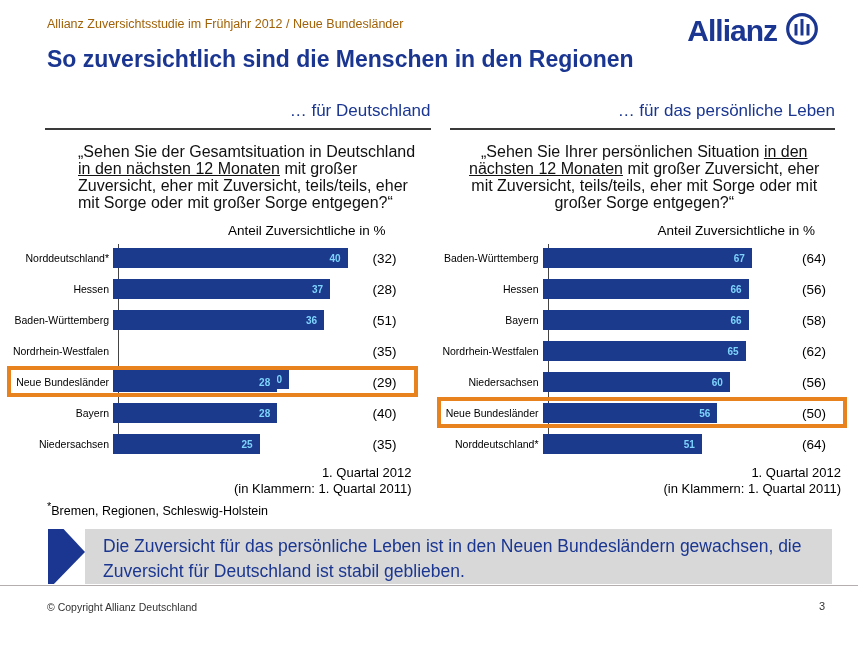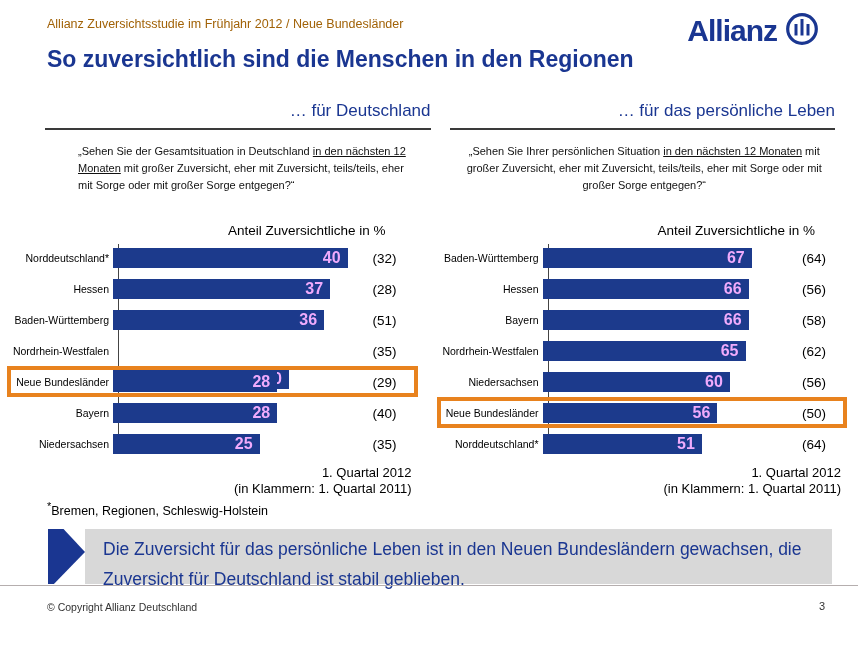--- a/index.html
+++ b/index.html
@@ -15,46 +15,46 @@
     font-family:"Liberation Sans","DejaVu Sans",sans-serif; overflow:hidden;
   }
   .eyebrow { position:absolute; top:17px; left:47px; font-size:12.5px; color:#a16207; }
   .logo { position:absolute; top:11px; right:38px; display:flex; align-items:center; gap:7px; }
   .logo-text { color:var(--blue-text); font-size:30px; font-weight:bold; letter-spacing:-1px; }
   .title { position:absolute; top:46px; left:47px; font-size:23px; color:var(--blue-text); }
 
   .columns { position:absolute; top:101px; left:45px; width:790px; display:grid; grid-template-columns:1fr 1fr; column-gap:19px; }
   .col-header { font-size:17px; color:var(--blue-text); padding-bottom:7px;text-align:right; }
   .col-rule { border:none; border-top:2px solid #3a3a3a; }
-  .quote { font-size:11px; line-height:17px; color:#111; padding-top:13px; }
+  .quote { font-size:16px; line-height:17px; color:#111; padding-top:13px; }
   .col-1 .col-header { padding-left:44px; }
   .col-1 .quote { padding-left:33px; padding-right:14px; }
   .col-2 .col-header { padding-left:16px; }
   .col-2 .quote { padding-left:8px; padding-right:4px;text-align:center; }
   .quote .u { text-decoration:underline; }
 
   .charts { position:absolute; top:223px; left:10px; width:835px; display:grid; grid-template-columns:1fr 1fr; column-gap:24px; }
   .chart-title { font-size:13.5px; color:#000; text-align:right; padding-right:30px; margin-bottom:10px; }
   .rows { position:relative; }
   .rows::before { content:""; position:absolute; left:108px; top:-4px; bottom:4px; width:1px; background:#444; }
   .crow { display:flex; align-items:center; height:20px; margin-bottom:11px; position:relative; }
   .clabel { width:103px; padding-right:4px; text-align:right; font-size:10.5px; color:#000; white-space:nowrap; }
   .ctrack { flex:1; height:20px; }
   .cbar { height:20px; background:var(--navy); display:flex; align-items:center; justify-content:flex-end; padding-right:7px; }
-  .cval { color:#f0abfc; font-size:16px; font-weight:bold; }
+  .cval { color:#7dd3fc; font-size:10px; font-weight:bold; }
   .cparen { width:62px; text-align:center; font-size:13.5px; color:#000; }
   .crow.highlight::after { content:""; position:absolute; left:-3px; right:-2px; top:-6px; bottom:-5px; border:4px solid var(--orange); pointer-events:none; }
   .chart-caption { text-align:right; font-size:13px; color:#000; padding-right:4px; line-height:16px; margin-top:3px; }
 
   .footnote { position:absolute; top:500px; left:47px; font-size:12.5px; color:#000; }
   .footnote sup { font-size:11px; }
 
   .callout { position:absolute; top:529px; left:48px; right:26px; height:55px; display:flex; }
   .callout-arrow { width:37px; height:55px; background:var(--blue-text); clip-path:polygon(0 0, 42% 0, 100% 42%, 16% 100%, 0 100%); flex:none; }
-  .callout-box { flex:1; background:var(--callout-bg); color:var(--blue-text); font-size:17.5px; line-height:30px; padding:5px 12px 16px 18px; }
+  .callout-box { flex:1; background:var(--callout-bg); color:var(--blue-text); font-size:17.5px; line-height:25px; padding:5px 12px 16px 18px; }
 
   .footer-line { position:absolute; top:585px; left:0; right:0; height:1px; background:#b5aeae; }
   .copyright { position:absolute; top:601px; left:47px; font-size:10.5px; color:#333; }
   .page-number { position:absolute; top:600px; right:33px; font-size:11px; color:#333; }
 </style>
 </head>
 <body>
 
 <div class="page">
 

